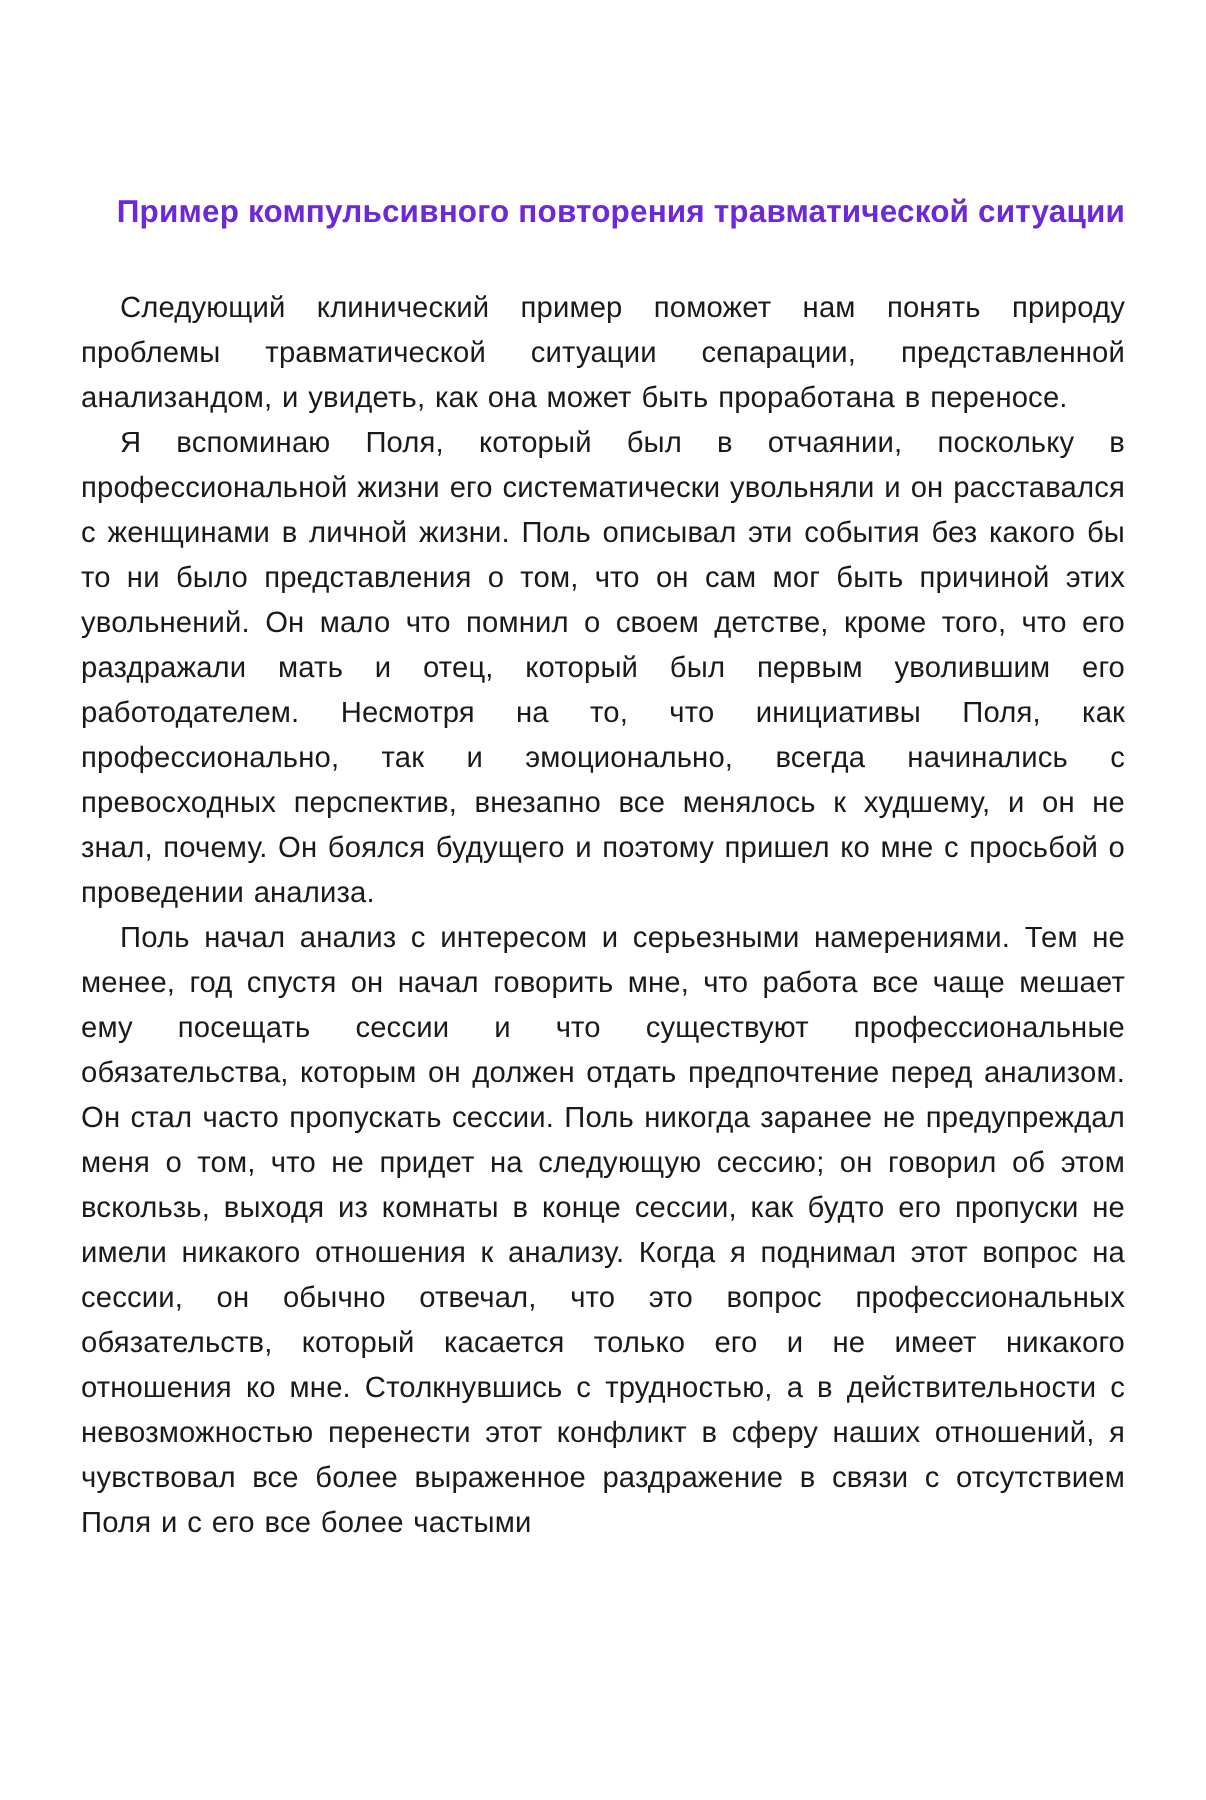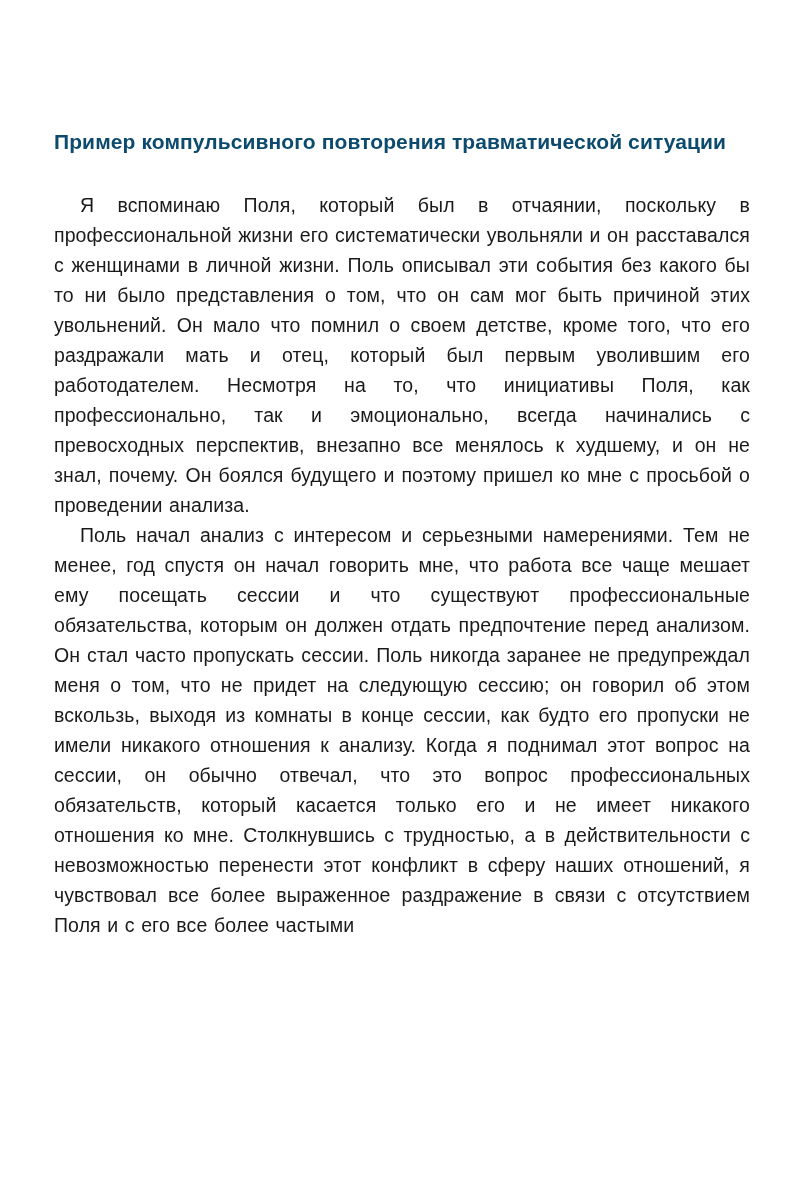--- a/index.html
+++ b/index.html
@@ -16,23 +16,23 @@
     box-sizing: border-box;
     padding: 126px 54px 40px 54px;
     font-family: "Liberation Sans", "DejaVu Sans", sans-serif;
     color: #1a1a1a;
     overflow: hidden;
   }
   .page-heading {
     font-size: 21px;
     font-weight: bold;
     line-height: 32px;
-    text-align: left;
+    text-align: right;
     margin: 0 0 32px 0;
-    color: #0c4a6e;
+    color: #6d28d9;
     letter-spacing: 0.1px;
   }
   .page-body {
     font-size: 19.5px;
     line-height: 30px;
     text-align: justify;
     letter-spacing: 0.1px;
   }
   .page-body p {
     margin: 0;
@@ -40,16 +40,17 @@
     text-indent: 26px;
     word-spacing: 1px;
   }
 </style>
 </head>
 <body>
 
 <div class="book-page">
   <h1 class="page-heading">Пример компульсивного повторения травматической ситуации</h1>
   <div class="page-body">
+    <p>Следующий клинический пример поможет нам понять природу проблемы травматической ситуации сепарации, представленной анализандом, и увидеть, как она может быть проработана в переносе.</p>
     <p>Я вспоминаю Поля, который был в отчаянии, поскольку в профессиональной жизни его систематически увольняли и он расставался с женщинами в личной жизни. Поль описывал эти события без какого бы то ни было представления о том, что он сам мог быть причиной этих увольнений. Он мало что помнил о своем детстве, кроме того, что его раздражали мать и отец, который был первым уволившим его работодателем. Несмотря на то, что инициативы Поля, как профессионально, так и эмоционально, всегда начинались с превосходных перспектив, внезапно все менялось к худшему, и он не знал, почему. Он боялся будущего и поэтому пришел ко мне с просьбой о проведении анализа.</p>
     <p>Поль начал анализ с интересом и серьезными намерениями. Тем не менее, год спустя он начал говорить мне, что работа все чаще мешает ему посещать сессии и что существуют профессиональные обязательства, которым он должен отдать предпочтение перед анализом. Он стал часто пропускать сессии. Поль никогда заранее не предупреждал меня о том, что не придет на следующую сессию; он говорил об этом вскользь, выходя из комнаты в конце сессии, как будто его пропуски не имели никакого отношения к анализу. Когда я поднимал этот вопрос на сессии, он обычно отвечал, что это вопрос профессиональных обязательств, который касается только его и не имеет никакого отношения ко мне. Столкнувшись с трудностью, а в действительности с невозможностью перенести этот конфликт в сферу наших отношений, я чувствовал все более выраженное раздражение в связи с отсутствием Поля и с его все более частыми</p>
   </div>
 </div>
 
 </body></html>

